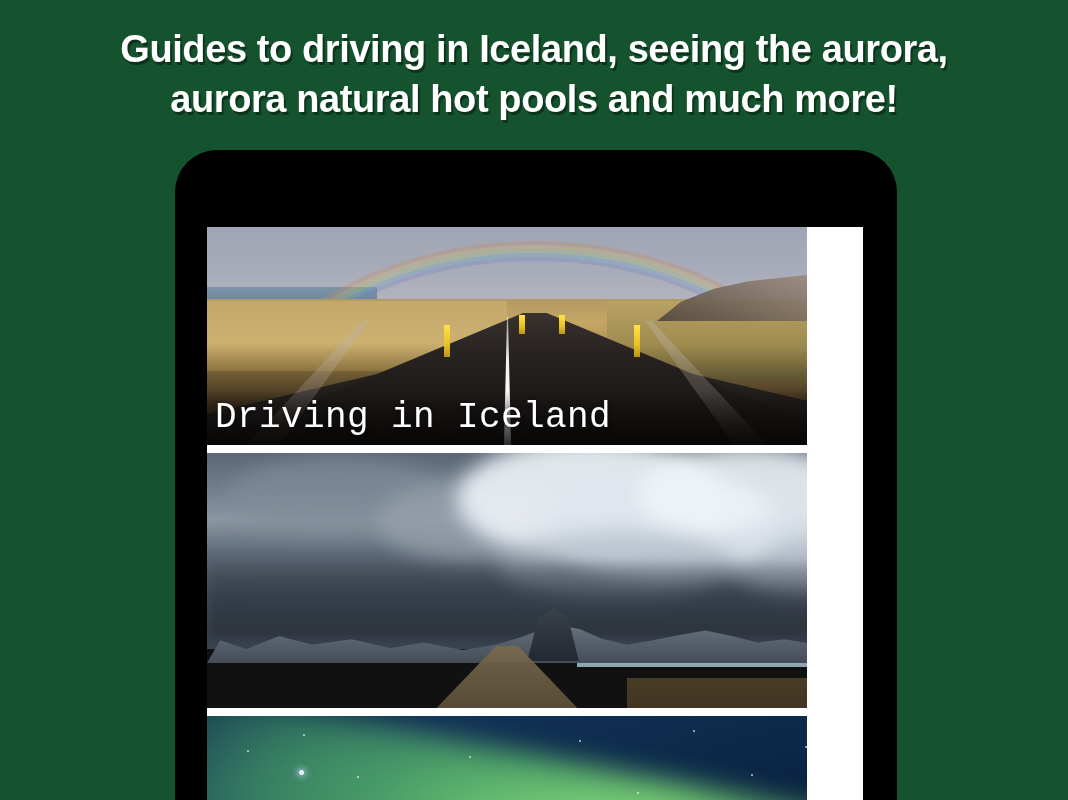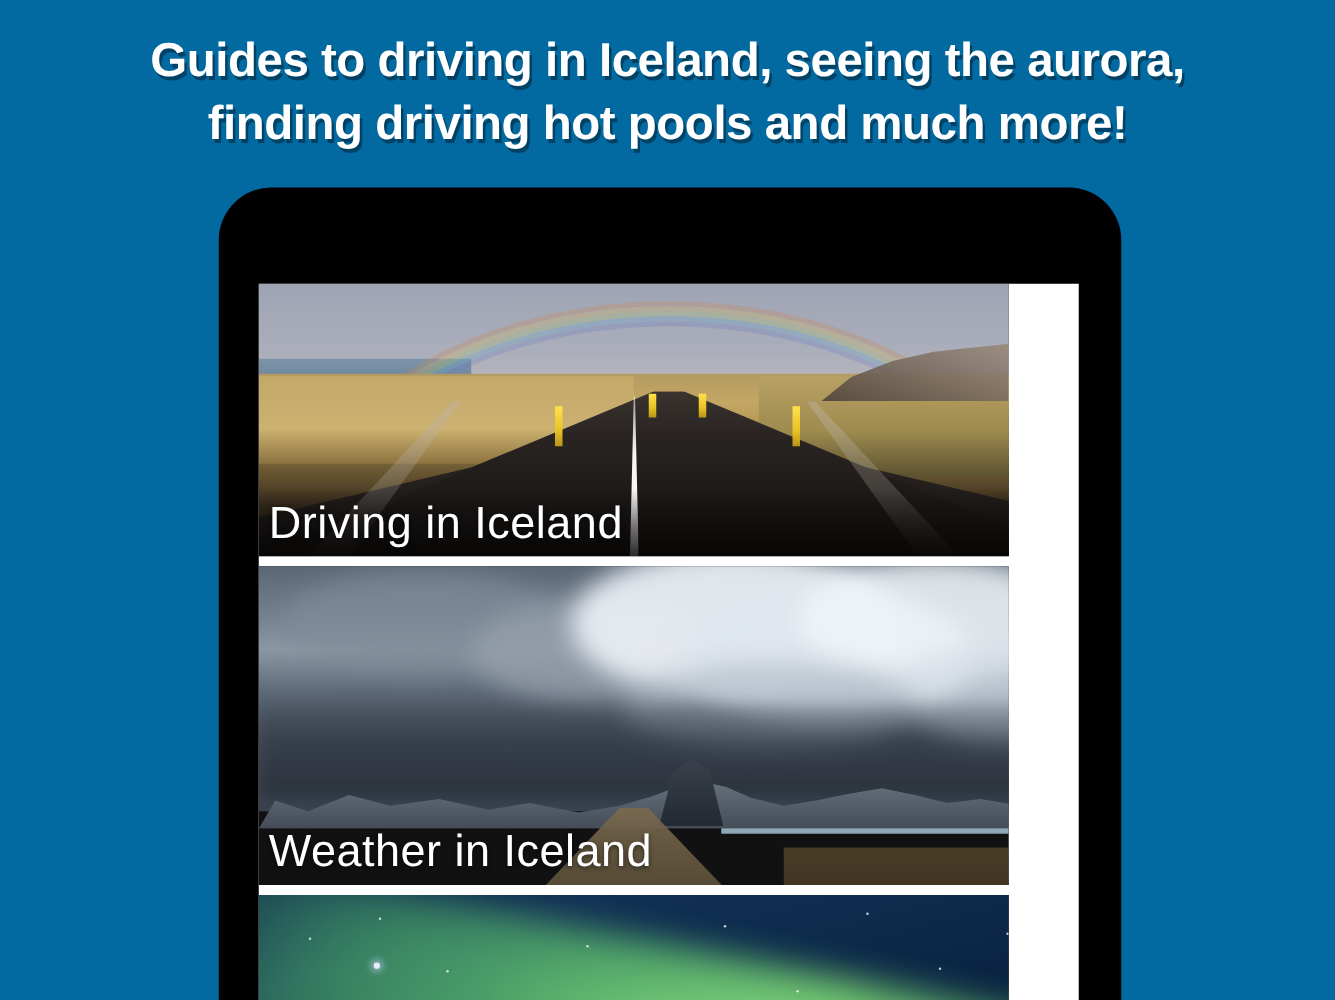--- a/index.html
+++ b/index.html
@@ -7,21 +7,21 @@
 
   html, body {
     width:1068px; height:800px;
     overflow:hidden;
     font-family:"Liberation Sans", sans-serif;
   }
 
   #stage {
     position:relative;
     width:1068px; height:800px;
-    background:#0369a1;
+    background:#14532d;
     overflow:hidden;
   }
 
   
   #headline {
     position:absolute;
     left:0; top:24px;
     width:1068px;
     text-align:center;
     color:#ffffff;
@@ -59,20 +59,21 @@
     left:0; top:0;
     width:656px;
   }
 
   .card {
     position:relative;
     width:600px;
     overflow:hidden;
     background:#111;
     margin-bottom:8px;
+    font-family:Liberation Mono, monospace;
   }
   .card:last-child { margin-bottom:0; }
 
   .card-photo {
     position:absolute;
     inset:0;
     overflow:hidden;
   }
 
   .card-text {
@@ -282,21 +283,21 @@
     box-shadow:0 0 6px 2px rgba(200,215,255,.7);
   }
 </style>
 </head>
 <body>
 
 <div id="stage">
 
   <div id="headline">
     <span class="hl-line">Guides to driving in Iceland, seeing the aurora,</span>
-    <span class="hl-line">finding driving hot pools and much more!</span>
+    <span class="hl-line">aurora natural hot pools and much more!</span>
   </div>
 
   <div id="device">
 
     <div id="screen">
 
       <div id="card-list">
 
         <div class="card card-road">
           <div class="card-photo">
@@ -340,23 +341,20 @@
             <div class="wx-cloud c6"></div>
             <div class="wx-cloud c7"></div>
             <div class="wx-dark-band"></div>
             <div class="wx-sea"></div>
             <div class="wx-mtn"></div>
             <div class="wx-peak"></div>
             <div class="wx-field"></div>
             <div class="wx-track"></div>
             <div class="wx-grass-dark"></div>
           </div>
-          <div class="card-text">
-            <div class="card-title">Weather in Iceland</div>
-          </div>
         </div>
 
         <div class="card card-aurora">
           <div class="card-photo">
             <div class="au-sky"></div>
             <div class="au-band"></div>
             <div class="au-band2"></div>
             <div class="star" style="left:40px;  top:34px;"></div>
             <div class="star" style="left:96px;  top:18px;"></div>
             <div class="star" style="left:150px; top:60px;"></div>

